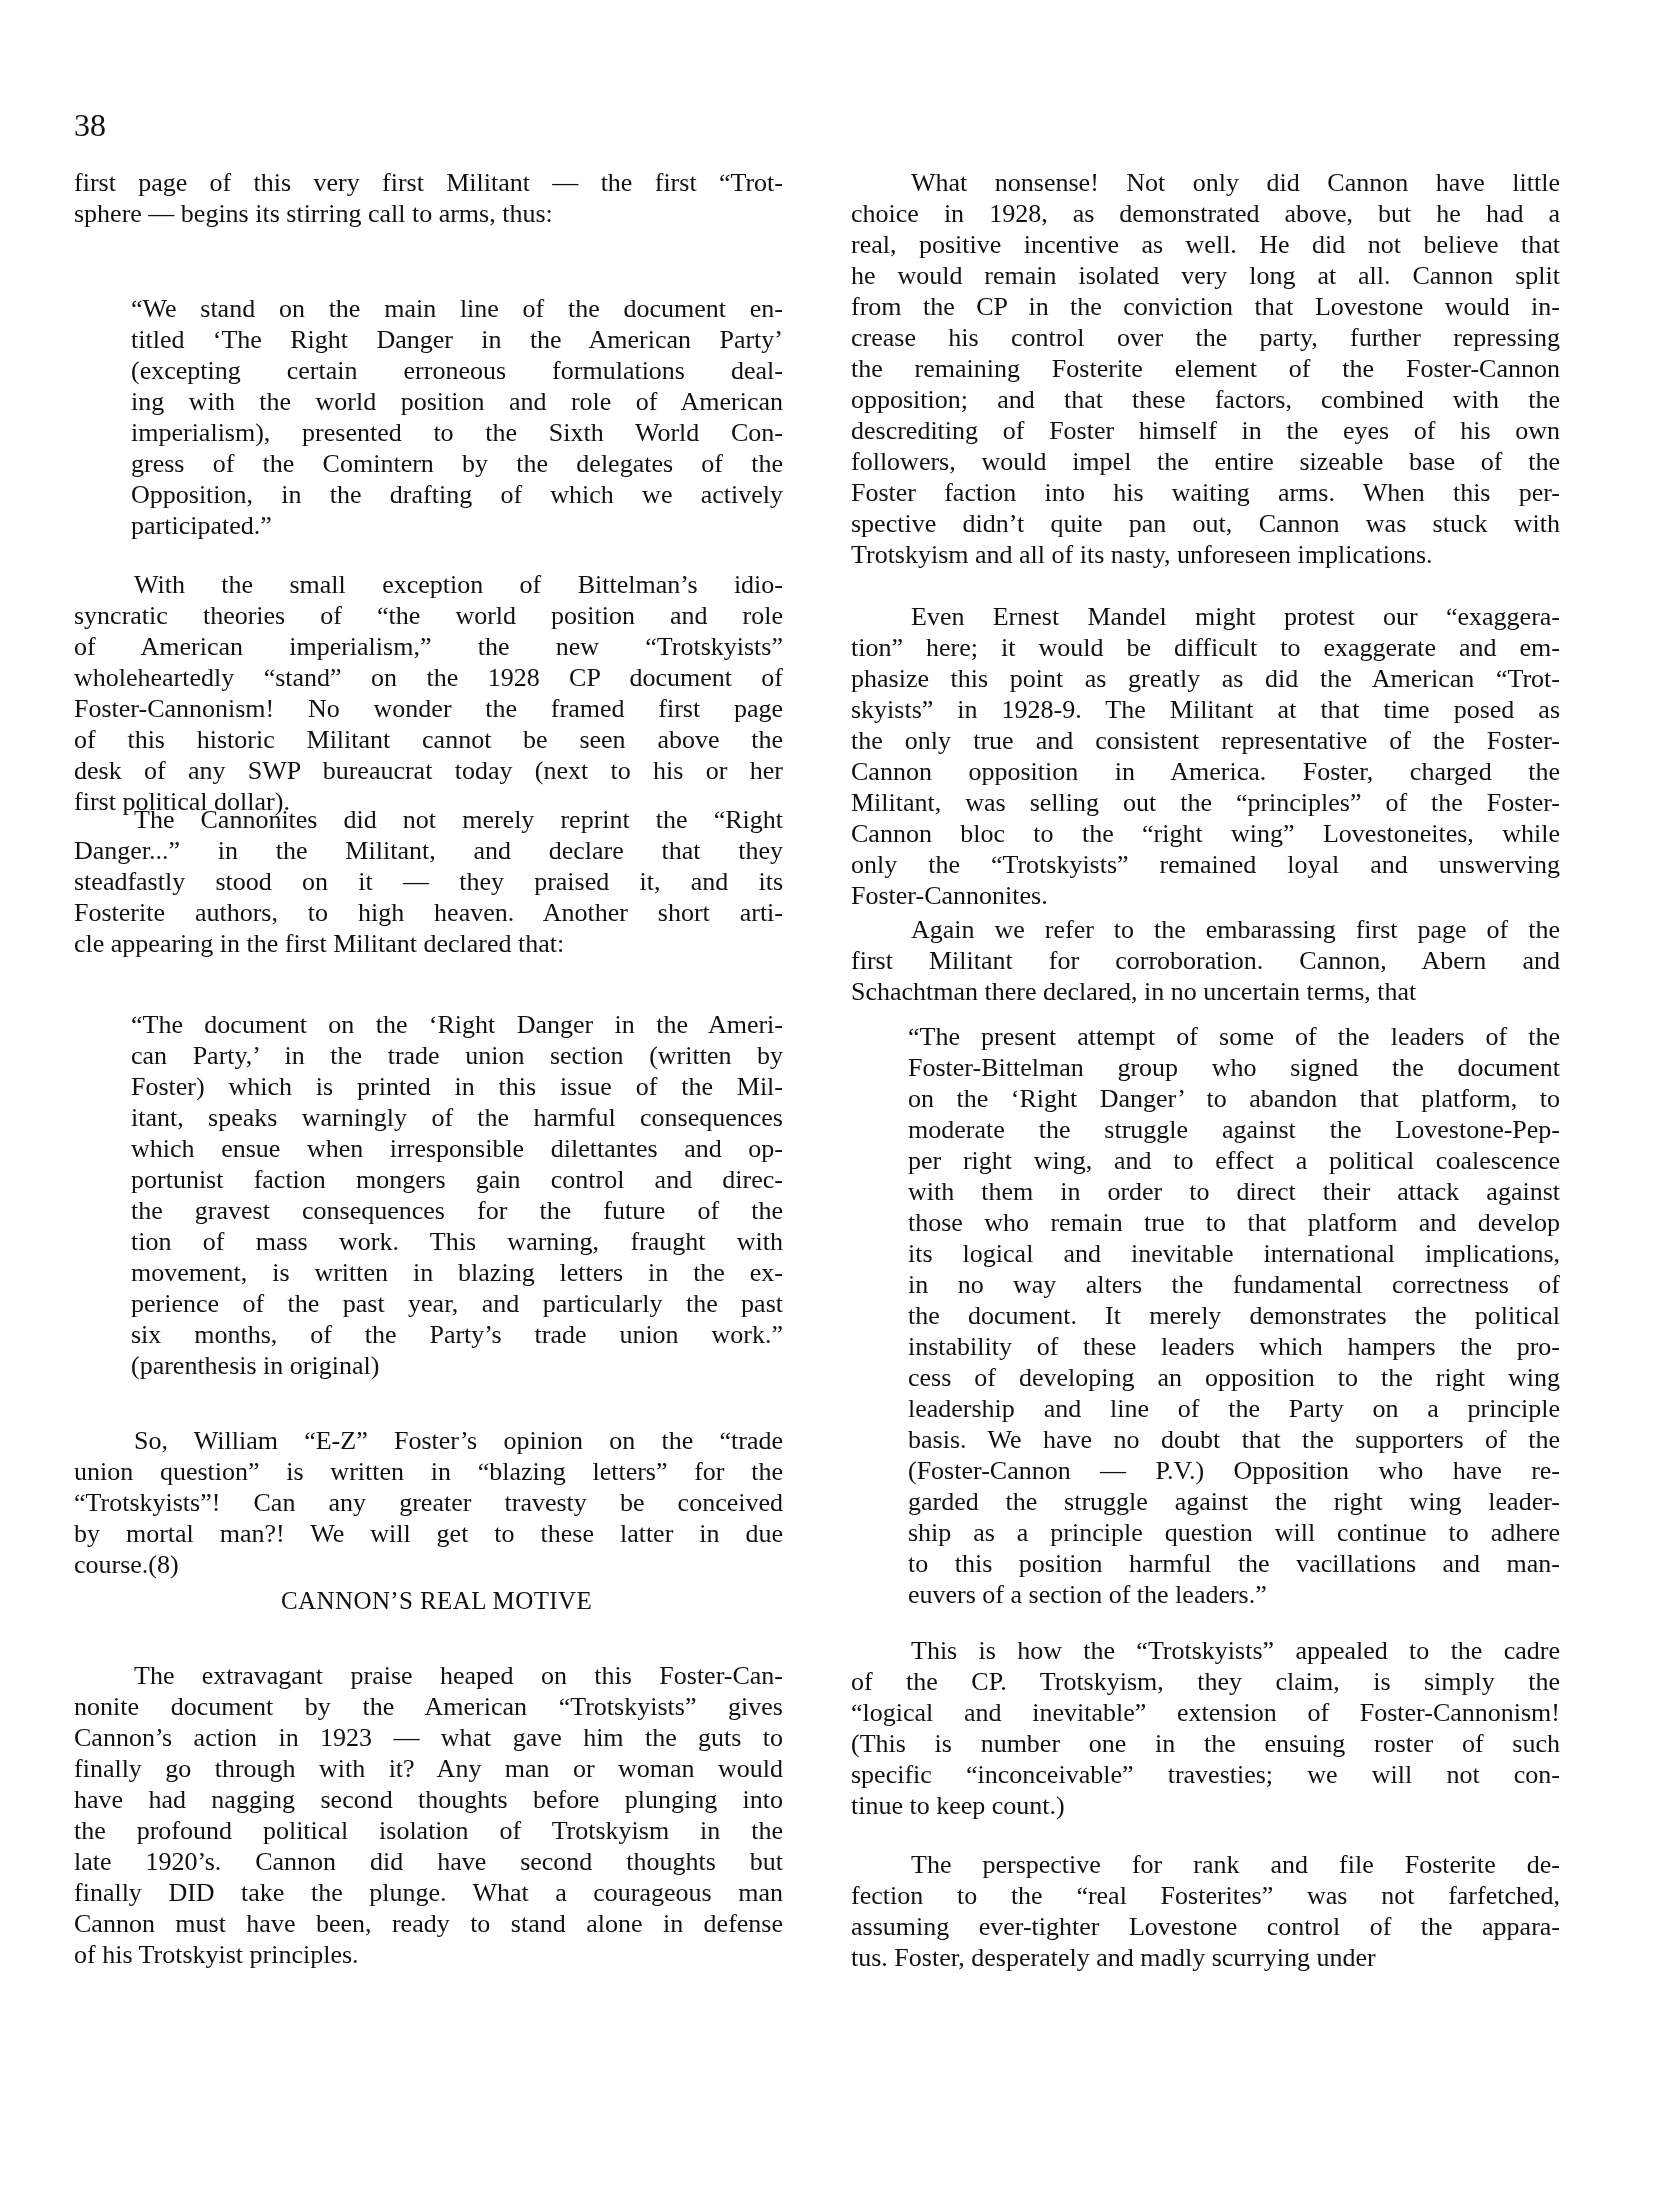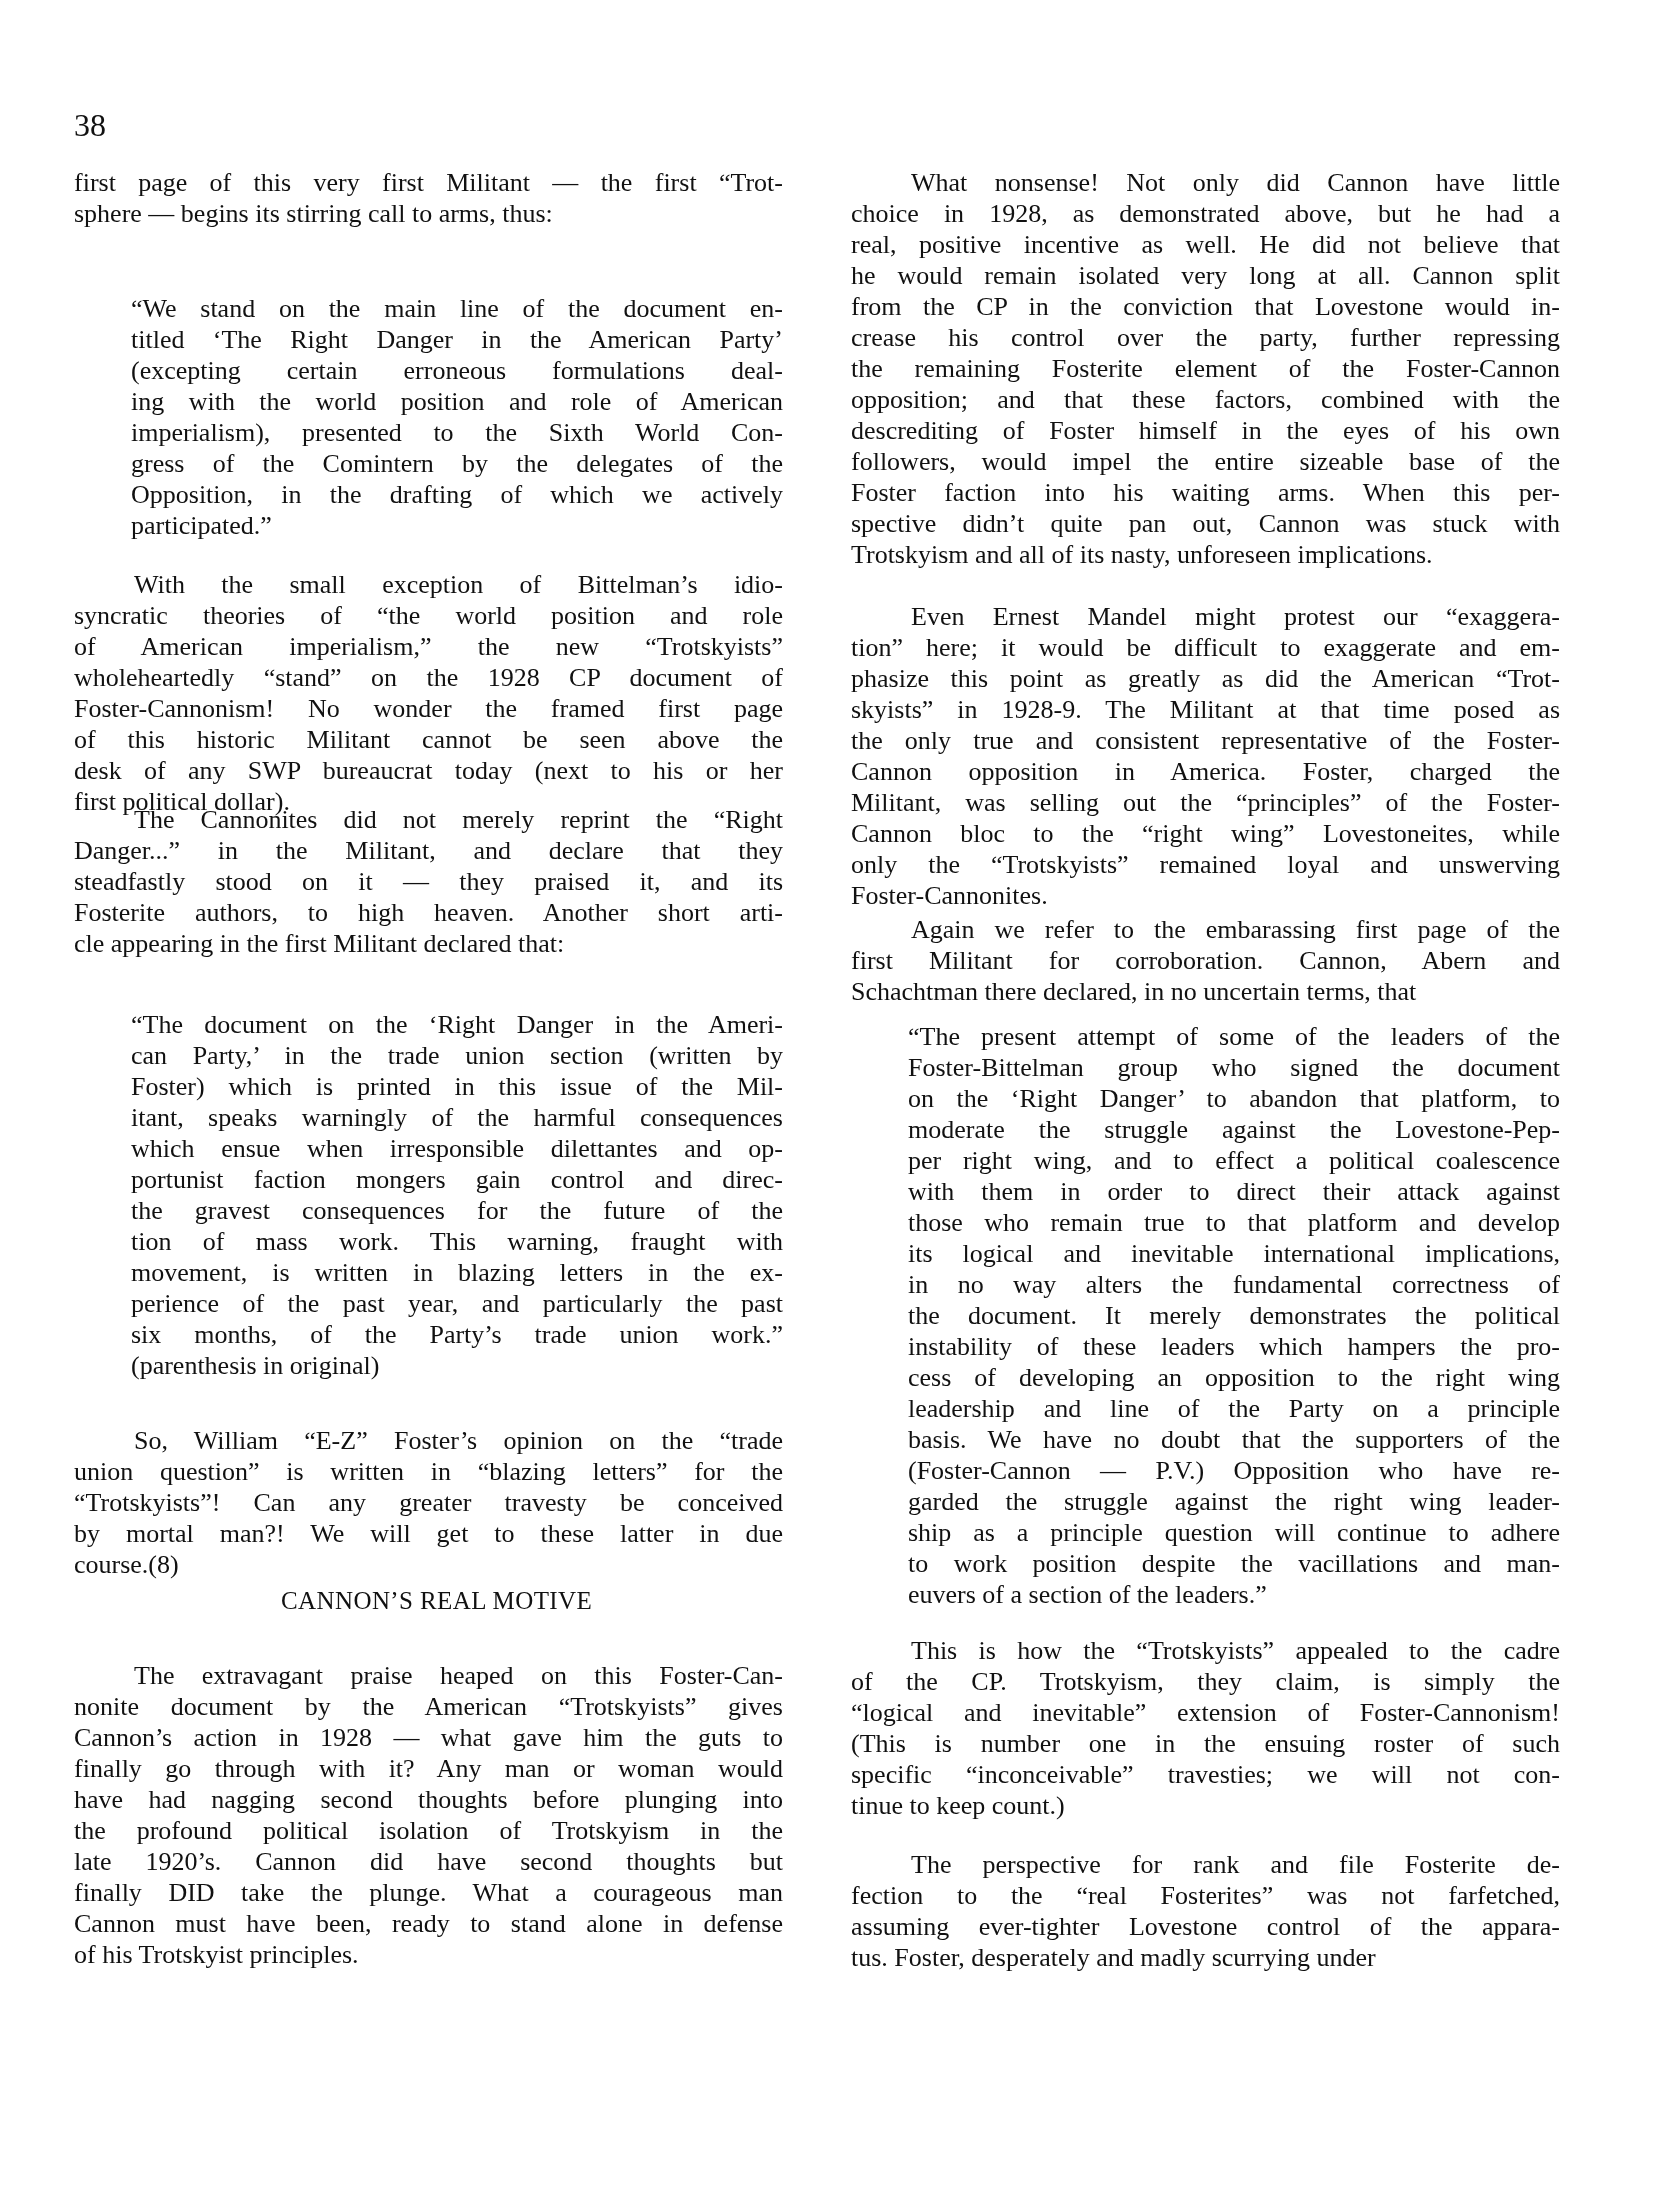--- a/index.html
+++ b/index.html
@@ -74,21 +74,21 @@
         <span class="line" style="height: 31px; line-height: 31px; display: block; width: auto;">So, William “E-Z” Foster’s opinion on the “trade</span>
         <span class="line" style="height: 31px; line-height: 31px; display: block; width: auto;">union question” is written in “blazing letters” for the</span>
         <span class="line" style="height: 31px; line-height: 31px; display: block; width: auto;">“Trotskyists”! Can any greater travesty be conceived</span>
         <span class="line" style="height: 31px; line-height: 31px; display: block; width: auto;">by mortal man?! We will get to these latter in due</span>
         <span class="line last" style="height: 31px; line-height: 31px; display: block; width: auto;">course.(8)</span>
       </div>
       <div class="heading" style="top: 1587px; left: 207px;">CANNON’S REAL MOTIVE</div>
       <div class="block indent-first" style="top: 1660px;">
         <span class="line" style="height: 31px; line-height: 31px; display: block; width: auto;">The extravagant praise heaped on this Foster-Can-</span>
         <span class="line" style="height: 31px; line-height: 31px; display: block; width: auto;">nonite document by the American “Trotskyists” gives</span>
-        <span class="line" style="height: 31px; line-height: 31px; display: block; width: auto;">Cannon’s action in 1928 — what gave him the guts to</span>
+        <span class="line" style="height: 31px; line-height: 31px; display: block; width: auto;">Cannon’s action in 1923 — what gave him the guts to</span>
         <span class="line" style="height: 31px; line-height: 31px; display: block; width: auto;">finally go through with it? Any man or woman would</span>
         <span class="line" style="height: 31px; line-height: 31px; display: block; width: auto;">have had nagging second thoughts before plunging into</span>
         <span class="line" style="height: 31px; line-height: 31px; display: block; width: auto;">the profound political isolation of Trotskyism in the</span>
         <span class="line" style="height: 31px; line-height: 31px; display: block; width: auto;">late 1920’s. Cannon did have second thoughts but</span>
         <span class="line" style="height: 31px; line-height: 31px; display: block; width: auto;">finally DID take the plunge. What a courageous man</span>
         <span class="line" style="height: 31px; line-height: 31px; display: block; width: auto;">Cannon must have been, ready to stand alone in defense</span>
         <span class="line last" style="height: 31px; line-height: 31px; display: block; width: auto;">of his Trotskyist principles.</span>
       </div>
     </div>
   <div class="col col-right" id="col-right">
@@ -135,21 +135,21 @@
         <span class="line" style="height: 31px; line-height: 31px; display: block; width: auto;">its logical and inevitable international implications,</span>
         <span class="line" style="height: 31px; line-height: 31px; display: block; width: auto;">in no way alters the fundamental correctness of</span>
         <span class="line" style="height: 31px; line-height: 31px; display: block; width: auto;">the document. It merely demonstrates the political</span>
         <span class="line" style="height: 31px; line-height: 31px; display: block; width: auto;">instability of these leaders which hampers the pro-</span>
         <span class="line" style="height: 31px; line-height: 31px; display: block; width: auto;">cess of developing an opposition to the right wing</span>
         <span class="line" style="height: 31px; line-height: 31px; display: block; width: auto;">leadership and line of the Party on a principle</span>
         <span class="line" style="height: 31px; line-height: 31px; display: block; width: auto;">basis. We have no doubt that the supporters of the</span>
         <span class="line" style="height: 31px; line-height: 31px; display: block; width: auto;">(Foster-Cannon — P.V.) Opposition who have re-</span>
         <span class="line" style="height: 31px; line-height: 31px; display: block; width: auto;">garded the struggle against the right wing leader-</span>
         <span class="line" style="height: 31px; line-height: 31px; display: block; width: auto;">ship as a principle question will continue to adhere</span>
-        <span class="line" style="height: 31px; line-height: 31px; display: block; width: auto;">to work position despite the vacillations and man-</span>
+        <span class="line" style="height: 31px; line-height: 31px; display: block; width: auto;">to this position harmful the vacillations and man-</span>
         <span class="line last" style="height: 31px; line-height: 31px; display: block; width: auto;">euvers of a section of the leaders.”</span>
       </div>
       <div class="block indent-first" style="top: 1635px;">
         <span class="line" style="height: 31px; line-height: 31px; display: block; width: auto;">This is how the “Trotskyists” appealed to the cadre</span>
         <span class="line" style="height: 31px; line-height: 31px; display: block; width: auto;">of the CP. Trotskyism, they claim, is simply the</span>
         <span class="line" style="height: 31px; line-height: 31px; display: block; width: auto;">“logical and inevitable” extension of Foster-Cannonism!</span>
         <span class="line" style="height: 31px; line-height: 31px; display: block; width: auto;">(This is number one in the ensuing roster of such</span>
         <span class="line" style="height: 31px; line-height: 31px; display: block; width: auto;">specific “inconceivable” travesties; we will not con-</span>
         <span class="line last" style="height: 31px; line-height: 31px; display: block; width: auto;">tinue to keep count.)</span>
       </div>

